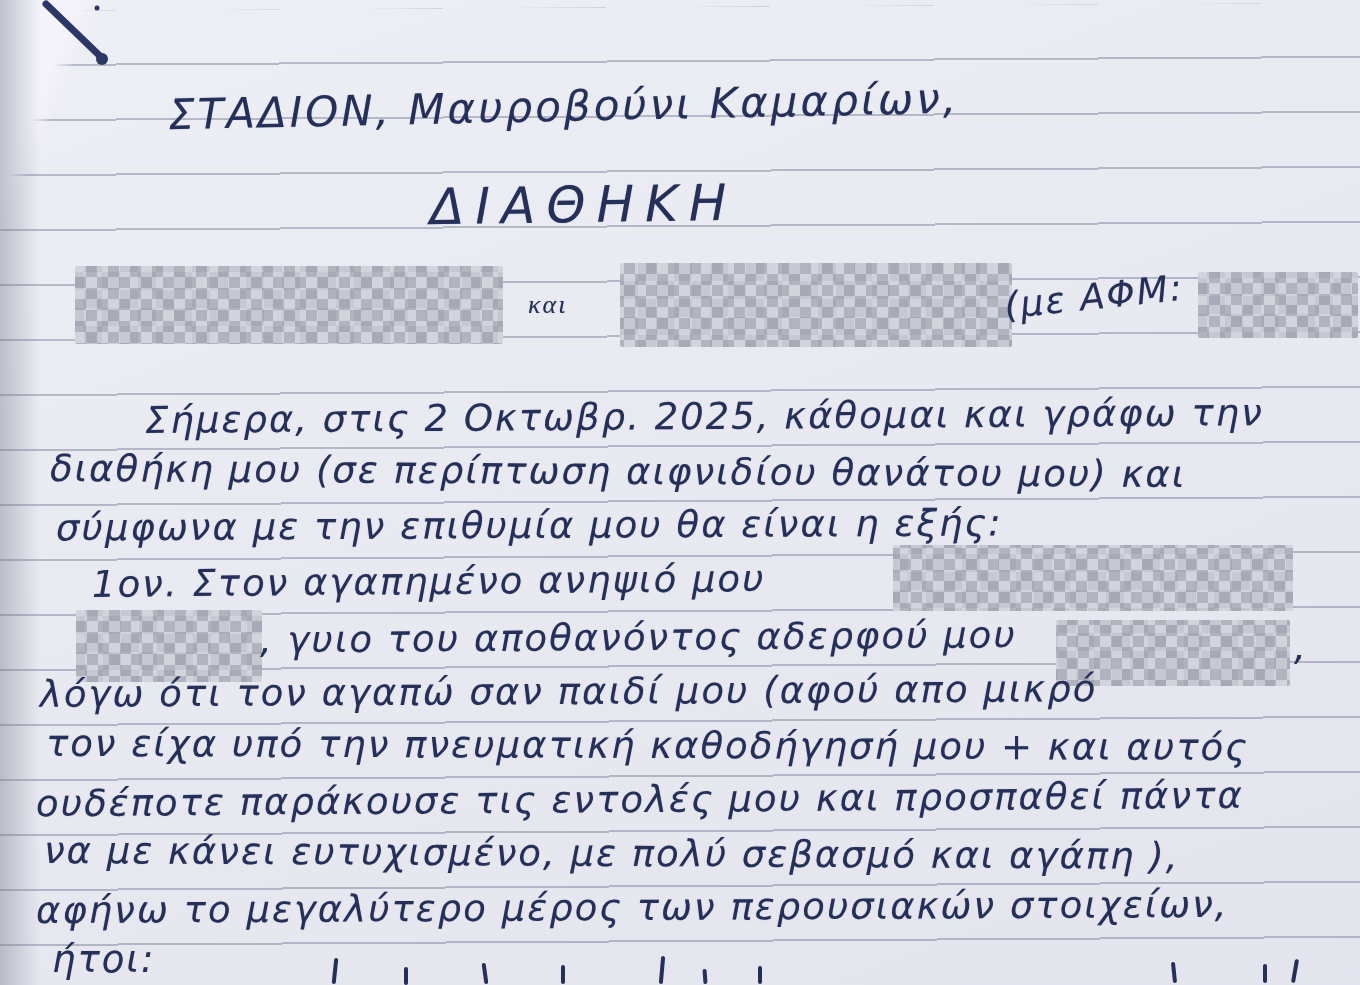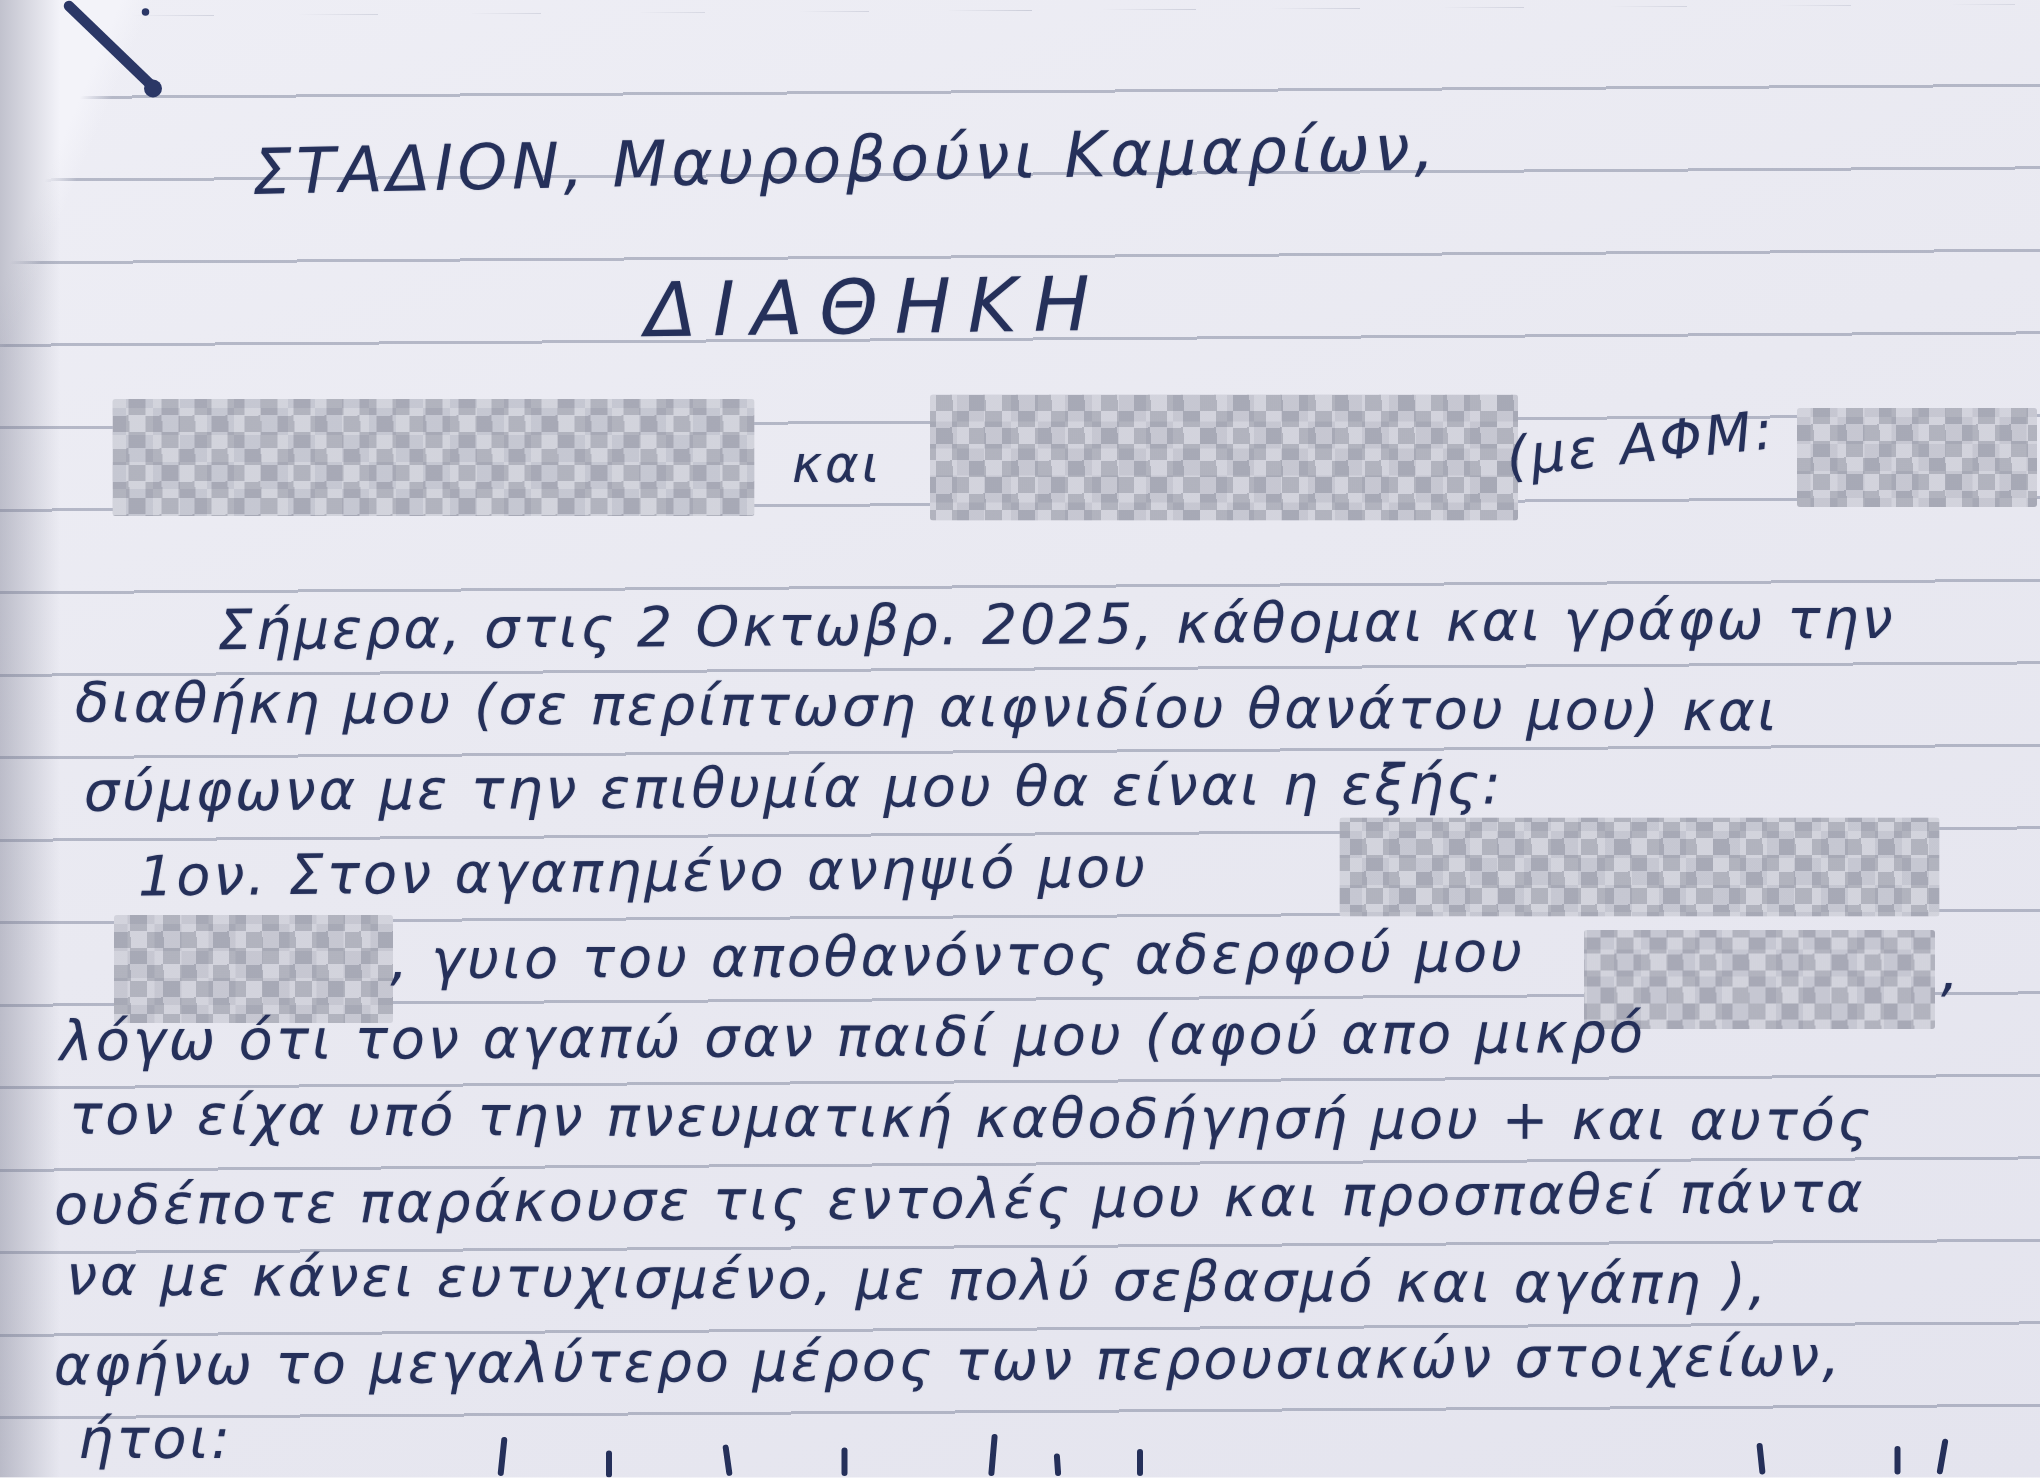--- a/index.html
+++ b/index.html
@@ -35,21 +35,21 @@
     position:absolute;
     color:#25305a;
     font-style:italic;
     font-size:37px;
     letter-spacing:2px;
     white-space:nowrap;
     text-shadow:0 0 1px rgba(37,48,90,0.35);
   }
   .loc{font-size:42px;letter-spacing:3px;transform:rotate(-1.2deg);}
   .title{font-size:50px;font-style:italic;letter-spacing:11px;transform:rotate(-0.8deg);}
-  .small{font-size:34px;}
+  .small{font-size:26px;font-family:Liberation Serif, serif;}
   
   .px{
     position:absolute;
     background-color:#d7d8e0;
     background-image:
       repeating-conic-gradient(rgba(146,148,162,0.55) 0% 25%, rgba(203,204,214,0.45) 0% 50%),
       repeating-conic-gradient(rgba(172,174,188,0.50) 0% 25%, rgba(218,219,228,0.40) 0% 50%);
     background-size:22px 22px, 36px 36px;
     background-position:0 0, 9px 6px;
     border-radius:2px;

